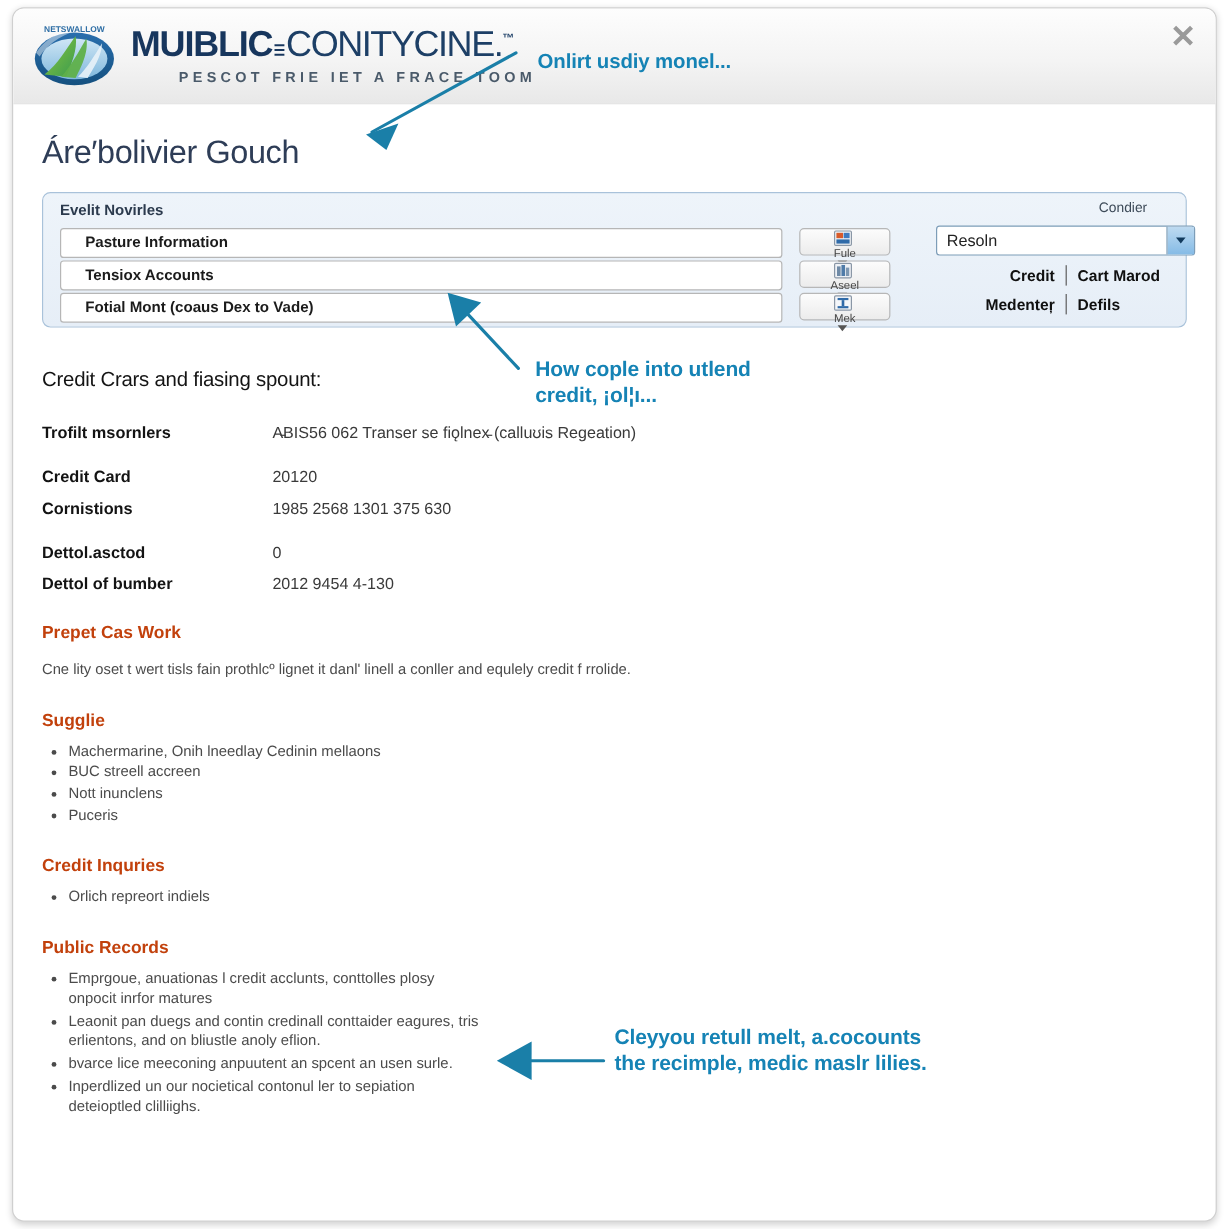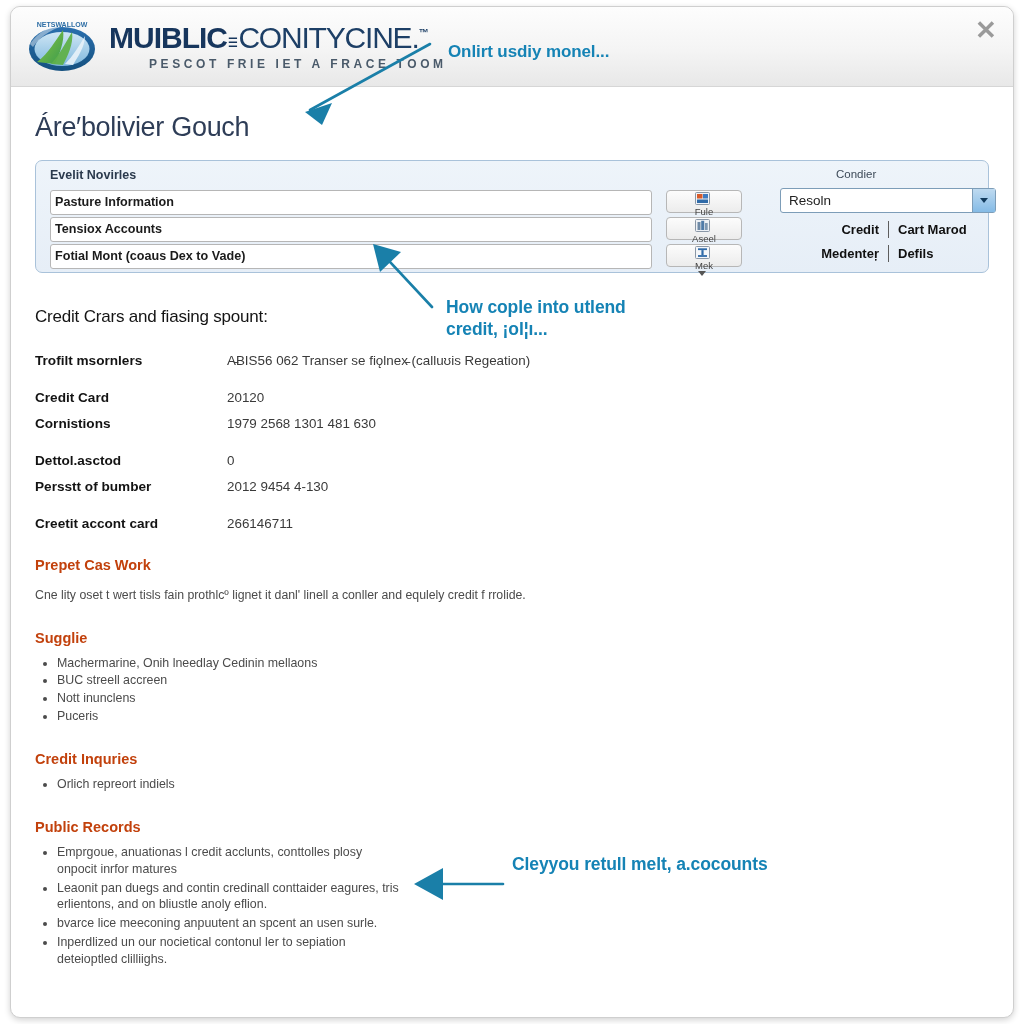--- a/index.html
+++ b/index.html
@@ -135,21 +135,21 @@
   .field-input {
     position: absolute;
     left: 0; top: 0;
     width: 602px; height: 25px;
     background: #ffffff;
     border: 1px solid #b6b6b6;
     border-radius: 3px;
     font-size: 12.6px;
     font-weight: bold;
     color: #1b1b1b;
-    padding: 0 4px;
+    padding: 0 20px;
     line-height: 23px;
     overflow: hidden;
     white-space: nowrap;
   }
   .pick-btn {
     position: absolute;
     left: 616px; top: 0;
     width: 76px; height: 23px;
     background: linear-gradient(to bottom, #fcfcfc 0%, #ececec 100%);
     border: 1px solid #b7b7b7;
@@ -167,21 +167,21 @@
     border-left: 4px solid transparent;
     border-right: 4px solid transparent;
     border-top: 5px solid #555;
     margin-right: 4px;
   }
 
   #condier-label {
     position: absolute;
     left: 800px; top: 7px;
     width: 120px;
-    text-align: left;
+    text-align: right;
     font-size: 11.5px;
     color: #3d4a58;
   }
   #select-box {
     position: absolute;
     left: 744px; top: 27px;
     width: 216px; height: 25px;
     background: #ffffff;
     border: 1px solid #7d9db8;
     border-radius: 3px;
@@ -415,33 +415,29 @@
       <div class="d-row gap">
         <span class="d-key">Trofilt msornlers</span>
         <span class="d-val">A̵BIS56 062 Transer se fiǫlnex̵ (calluʊis Regeation)</span>
       </div>
       <div class="d-row">
         <span class="d-key">Credit Card</span>
         <span class="d-val">20120</span>
       </div>
       <div class="d-row gap">
         <span class="d-key">Cornistions</span>
-        <span class="d-val">1979 2568 1301 481 630</span>
+        <span class="d-val">1985 2568 1301 375 630</span>
       </div>
       <div class="d-row">
         <span class="d-key">Dettol.asctod</span>
         <span class="d-val">0</span>
       </div>
       <div class="d-row gap">
-        <span class="d-key">Persstt of bumber</span>
+        <span class="d-key">Dettol of bumber</span>
         <span class="d-val">2012 9454 4-130</span>
-      </div>
-      <div class="d-row">
-        <span class="d-key">Creetit accont card</span>
-        <span class="d-val">266146711</span>
       </div>
     </div>
 
     <div class="sec-h">Prepet Cas Work</div>
     <p class="sec-p">Cne lity oset t wert tisls fain prothlcº lignet it danl' linell a conller and equlely credit f rrolide.</p>
 
     <div class="sec-h">Sugglie</div>
     <ul class="sec-ul">
       <li>Machermarine, Onih lneedlay Cedinin mellaons</li>
       <li>BUC streell accreen</li>
@@ -483,13 +479,14 @@
   </g>
 </svg>
 
 <div class="anno" style="left:446px; top:297px; width:250px;">
   <div>How cople into utlend</div>
   <div>credit, ¡ol¦ı...</div>
 </div>
 
 <div class="anno" style="left:512px; top:854px; width:330px;">
   <div>Cleyyou retull melt, a.cocounts</div>
+  <div>the recimple, medic maslr lilies.</div>
 </div>
 
 </body></html>

